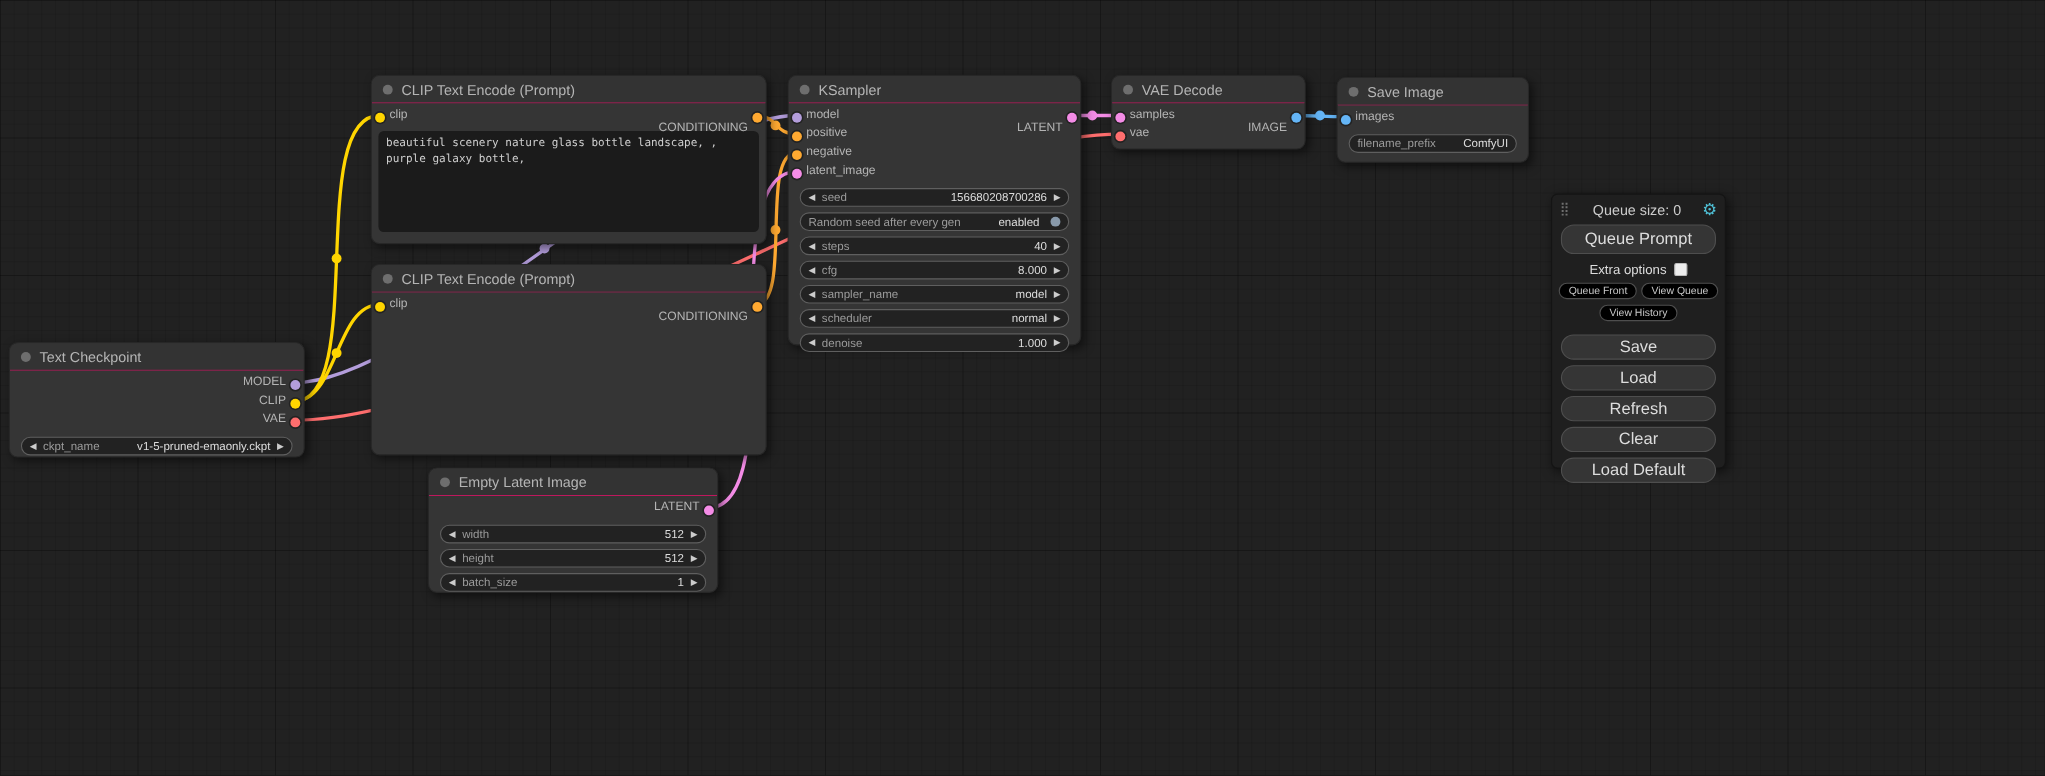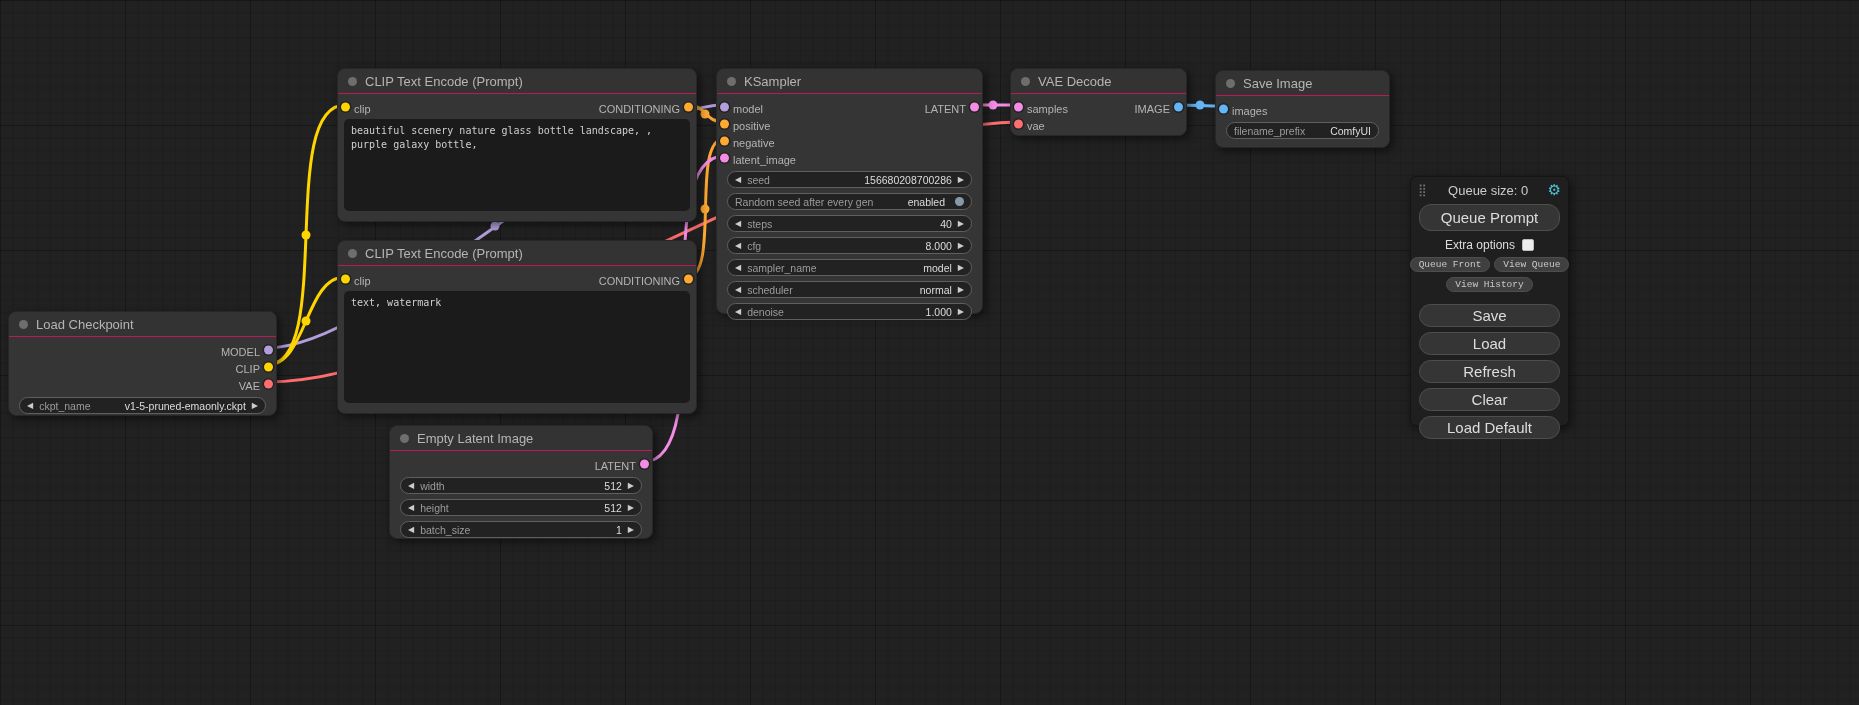--- a/index.html
+++ b/index.html
@@ -22,22 +22,22 @@
     box-shadow:3px 3px 9px rgba(0,0,0,0.5);
   }
   .node-title{
     height:24px;background:#333333;border-radius:8px 8px 0 0;
     display:flex;align-items:center;gap:8px;padding:0 10px;
     font-size:13px;color:#b5b5b5;border-bottom:1px solid #be185d;
   }
   .title-dot{width:9px;height:9px;border-radius:50%;background:#6e6e6e;flex:none;}
   .node-body{padding-top:4px;}
   .slot-row{
-    position:relative;height:17px;display:flex;align-items:flex-end;
-    padding:0 16px;font-size:11px;color:#b4b4b4;
+    position:relative;height:17px;display:flex;align-items:flex-start;
+    padding:0 16px;font-size:11px;color:#b4b4b4;flex-direction:column;
   }
   .slot-dot{
     position:absolute;top:50%;transform:translateY(-50%);
     width:9px;height:9px;border-radius:50%;box-shadow:0 0 0 1.5px rgba(0,0,0,0.35);
   }
   .slot-dot.in{left:3px;}
   .slot-dot.out{right:3px;}
   .out-label{margin-left:auto;}
   .dot-model{background:#B39DDB;}
   .dot-clip{background:#FFD500;}
@@ -71,22 +71,22 @@
   .qp-btn{
     display:block;width:139px;margin:5px auto 0;background:#353535;
     border:1px solid #4e4e4e;border-radius:12px;color:#dddddd;
     font-size:15px;text-align:center;padding:2px 0;cursor:pointer;
   }
   .qp-btn.primary{padding:4px 0;}
   .qp-extra{display:flex;align-items:center;justify-content:center;gap:7px;color:#dddddd;font-size:12px;margin-top:7px;}
   .qp-checkbox{width:10px;height:10px;background:#ededed;border-radius:2px;border:1px solid #bdbdbd;}
   .qp-small-row{display:flex;justify-content:center;gap:4px;margin-top:5px;}
   .qp-small{
-    background:#404040;border:1px solid #4e4e4e;border-radius:9px;
-    color:#c8c8c8;font-size:9.5px;padding:1px 8px;cursor:pointer;white-space:nowrap;font-family:Liberation Mono, monospace;
+    background:#000000;border:1px solid #4e4e4e;border-radius:9px;
+    color:#c8c8c8;font-size:9.5px;padding:1px 8px;cursor:pointer;white-space:nowrap;
   }
   .qp-gap{height:7px;}
 </style>
 </head>
 <body>
 
 <div id="canvas">
 
   <svg class="wires" width="1859" height="705">
     <path d="M267,348 C382,348 609,105 724,105" stroke="#B39DDB"></path>
@@ -105,21 +105,21 @@
     <circle cx="705" cy="114" r="4.5" fill="#FFA931"></circle>
     <circle cx="705" cy="209" r="4.5" fill="#FFA931"></circle>
     <circle cx="683" cy="309" r="4.5" fill="#F48CE6"></circle>
     <circle cx="993" cy="105" r="4.5" fill="#F48CE6"></circle>
     <circle cx="1200" cy="105" r="4.5" fill="#64B5F6"></circle>
   </svg>
 
   <div class="node" style="left:8px;top:311px;width:267px;height:103px;">
     <div class="node-title">
       <span class="title-dot"></span>
-      <span>Load Checkpoint</span>
+      <span>Text Checkpoint</span>
     </div>
     <div class="node-body">
       <div class="slot-row">
         <span class="out-label">MODEL</span>
         <span class="slot-dot out dot-model"></span>
       </div>
       <div class="slot-row">
         <span class="out-label">CLIP</span>
         <span class="slot-dot out dot-clip"></span>
       </div>
@@ -157,21 +157,20 @@
       <span class="title-dot"></span>
       <span>CLIP Text Encode (Prompt)</span>
     </div>
     <div class="node-body">
       <div class="slot-row">
         <span class="slot-dot in dot-clip"></span>
         <span>clip</span>
         <span class="out-label">CONDITIONING</span>
         <span class="slot-dot out dot-conditioning"></span>
       </div>
-      <div class="prompt-box" style="height:102px;">text, watermark</div>
     </div>
   </div>
 
   <div class="node" style="left:389px;top:425px;width:262px;height:112px;">
     <div class="node-title">
       <span class="title-dot"></span>
       <span>Empty Latent Image</span>
     </div>
     <div class="node-body">
       <div class="slot-row">

